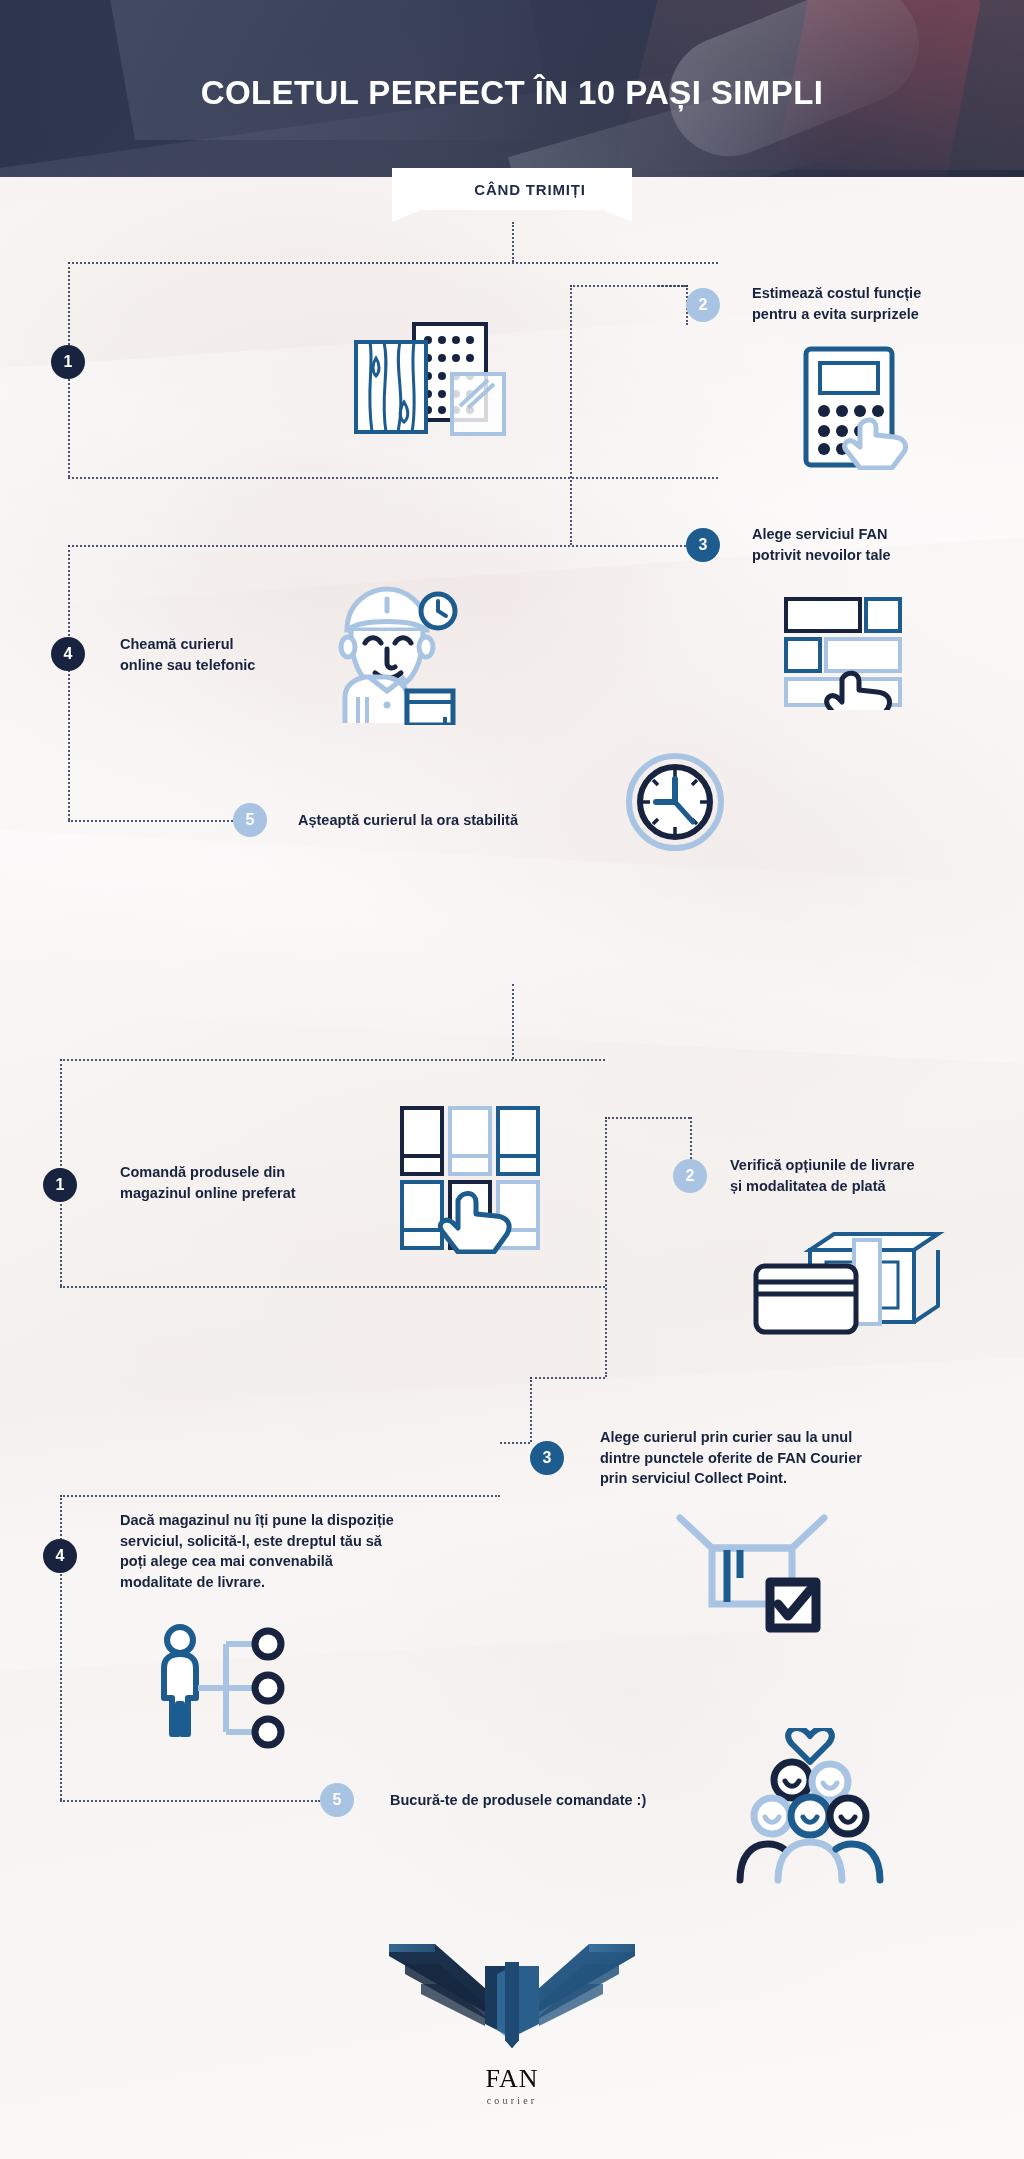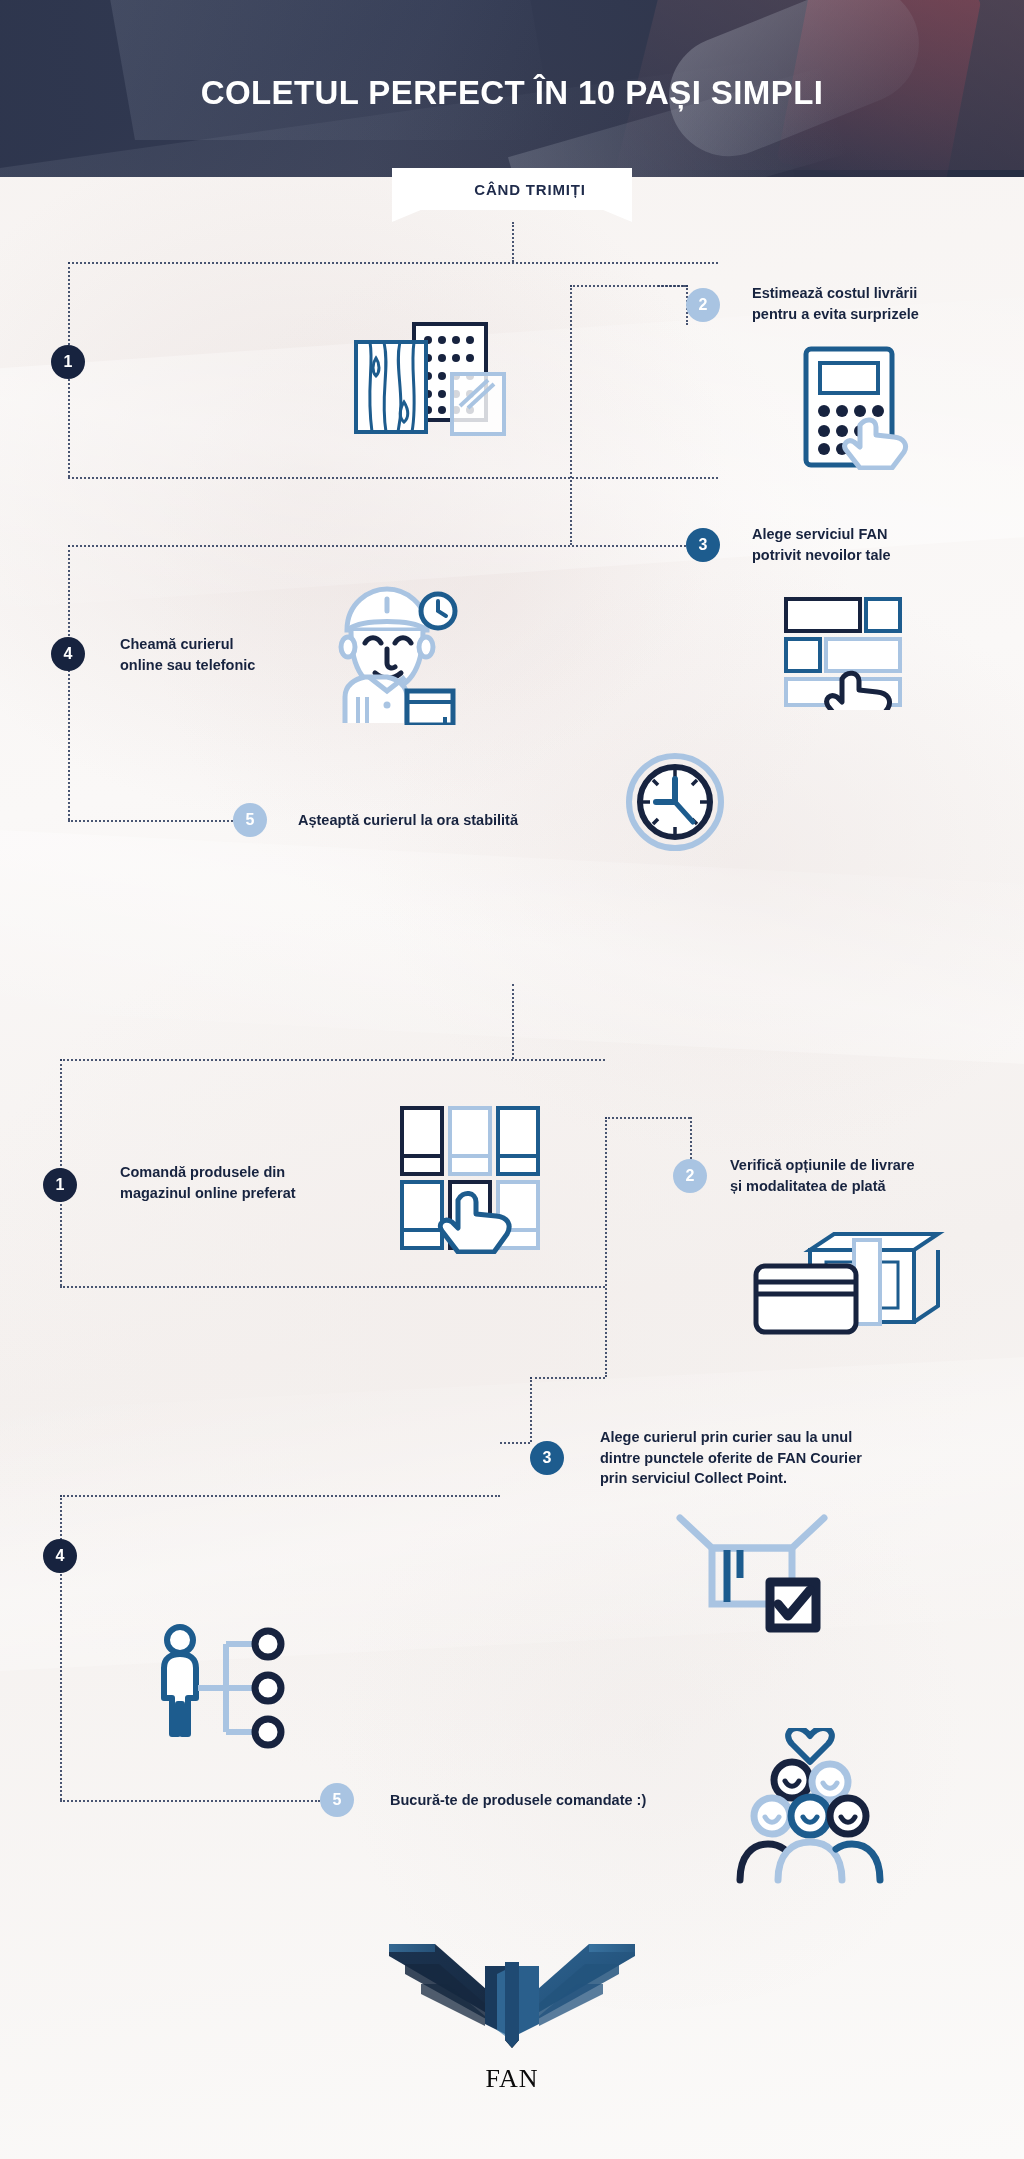--- a/index.html
+++ b/index.html
@@ -207,21 +207,21 @@
     </svg>
   </div>
 
   <div class="dl dl-h" style="left:570px; top:285px; width:116px;"></div>
   <div class="dl dl-v" style="left:570px; top:285px; height:260px;"></div>
   <div class="dl dl-v" style="left:686px; top:285px; height:40px;"></div>
   <div class="dl dl-h" style="left:658px; top:285px; width:30px;"></div>
 
   <div class="badge light" style="left:686px; top:288px;">2</div>
   <div class="stxt" style="left:752px; top:283px;">
-    <div>Estimează costul livrării</div>
+    <div>Estimează costul funcție</div>
     <div>pentru a evita surprizele</div>
   </div>
 
   <div class="icon" style="left:790px; top:345px;">
     <svg width="135" height="125" viewBox="0 0 135 125">
       <rect x="16" y="4" width="86" height="116" rx="5" fill="#fff" stroke="#1d5c8e" stroke-width="5"></rect>
       <rect x="30" y="18" width="58" height="30" fill="#fff" stroke="#1d5c8e" stroke-width="4"></rect>
       <g fill="#17233f">
         <circle cx="34" cy="66" r="6"></circle>
           <circle cx="52" cy="66" r="6"></circle>
@@ -389,20 +389,26 @@
       <line x1="55" y1="44" x2="55" y2="96" stroke="#1d5c8e" stroke-width="7"></line>
       <line x1="68" y1="44" x2="68" y2="72" stroke="#1d5c8e" stroke-width="7"></line>
       <path d="M98 76 l46 0 0 46 -46 0 Z" fill="#fff" stroke="#17233f" stroke-width="9" stroke-linejoin="round"></path>
       <path d="M106 98 l10 12 22 -26" fill="none" stroke="#17233f" stroke-width="9" stroke-linecap="round" stroke-linejoin="round"></path>
     </svg>
   </div>
 
   <div class="dl dl-h" style="left:60px; top:1495px; width:440px;"></div>
   <div class="dl dl-v" style="left:60px; top:1495px; height:305px;"></div>
   <div class="badge dark" style="left:43px; top:1539px;">4</div>
+  <div class="stxt" style="left:120px; top:1510px;">
+    <div>Dacă magazinul nu îți pune la dispoziție</div>
+    <div>serviciul, solicită-l, este dreptul tău să</div>
+    <div>poți alege cea mai convenabilă</div>
+    <div>modalitate de livrare.</div>
+  </div>
 
   <div class="icon" style="left:150px; top:1620px;">
     <svg width="150" height="140" viewBox="0 0 150 140">
       <circle cx="30" cy="20" r="13" fill="#fff" stroke="#1d5c8e" stroke-width="6"></circle>
       <path d="M14 48 c0-10 7-14 16-14 c9 0 16 4 16 14 l0 30 -8 0 0 36 -6 0 0 -30 -4 0 0 30 -6 0 0 -36 -8 0 Z" fill="#fff" stroke="#1d5c8e" stroke-width="6" stroke-linejoin="round"></path>
       <line x1="48" y1="68" x2="76" y2="68" stroke="#a9c4e2" stroke-width="6"></line>
       <path d="M76 24 L76 112" fill="none" stroke="#a9c4e2" stroke-width="6"></path>
       <line x1="76" y1="24" x2="104" y2="24" stroke="#a9c4e2" stroke-width="6"></line>
       <line x1="76" y1="68" x2="104" y2="68" stroke="#a9c4e2" stroke-width="6"></line>
       <line x1="76" y1="112" x2="104" y2="112" stroke="#a9c4e2" stroke-width="6"></line>
@@ -461,15 +467,16 @@
       <polygon points="242,34 208,34 152,82 152,94 242,44" fill="#23537d" opacity=".85"></polygon>
       <polygon points="44,54 70,54 108,86 108,96 44,64" fill="#16283f" opacity=".75"></polygon>
       <polygon points="226,54 200,54 162,86 162,96 226,64" fill="#23537d" opacity=".75"></polygon>
       <polygon points="108,36 128,36 128,104 108,94" fill="#1a3a5c"></polygon>
       <polygon points="162,36 142,36 142,104 162,94" fill="#2a5f8c"></polygon>
       <polygon points="128,32 142,32 142,110 135,118 128,110" fill="#1f4straight"></polygon>
       <polygon points="128,32 142,32 142,110 135,118 128,110" fill="#1f4a73"></polygon>
       <polygon points="120,44 128,40 128,106 120,100" fill="#3b79ab" opacity=".7"></polygon>
     </svg>
     <div class="logo-text">FAN</div>
+    <div class="logo-sub">courier</div>
   </div>
 
 </div>
 
 </body></html>

